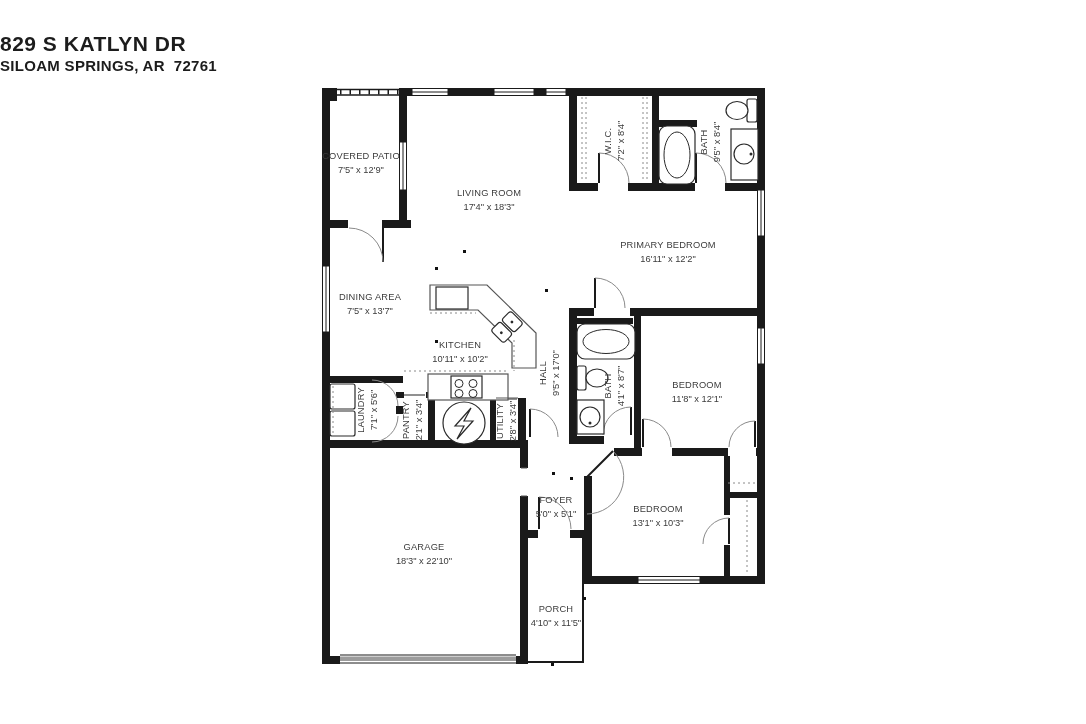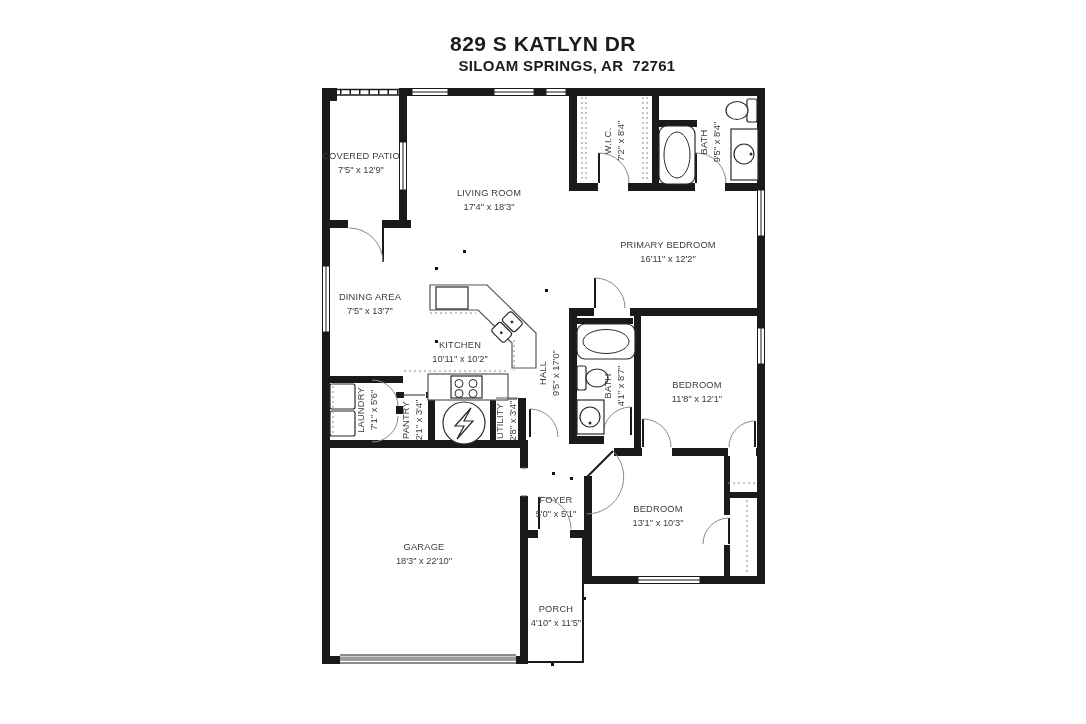--- a/index.html
+++ b/index.html
@@ -1,20 +1,20 @@
 <!DOCTYPE html>
 <html><head>
 <meta charset="utf-8">
 <style>
   html,body{margin:0;padding:0;background:#fff;}
   .page{position:relative;width:1086px;height:724px;background:#fff;overflow:hidden;
         font-family:"Liberation Sans", sans-serif;}
-  .hdr{position:absolute;top:32px;left:0;width:100%;text-align:center;color:#1c1c1c;}
+  .hdr{position:absolute;top:32px;left:0;width:100%;text-align:left;color:#1c1c1c;}
   .hdr .l1{font-size:21px;font-weight:800;letter-spacing:.5px;}
-  .hdr .l2{font-size:15px;font-weight:700;letter-spacing:.3px;white-space:pre;margin-top:1px;padding-left:48px;}
+  .hdr .l2{font-size:15px;font-weight:700;letter-spacing:.3px;white-space:pre;margin-top:1px;}
   .ftr{position:absolute;top:695px;left:0;width:100%;text-align:center;
        font-size:11.5px;font-weight:700;letter-spacing:1.6px;color:#bcbcbc;}
   svg{position:absolute;left:0;top:0;}
   svg text{font-family:"Liberation Sans", sans-serif;fill:#3b3b3b;font-size:9.3px;}
   svg text.rn{letter-spacing:.2px;}
   .wl{fill:#1a1a1a;}
   .fx{fill:#fff;stroke:#2a2a2a;stroke-width:1.2;}
   .fxl{fill:none;stroke:#2a2a2a;stroke-width:1;}
   .arc{fill:none;stroke:#8a8a8a;stroke-width:1;}
   .leaf{stroke:#1a1a1a;stroke-width:2;}

